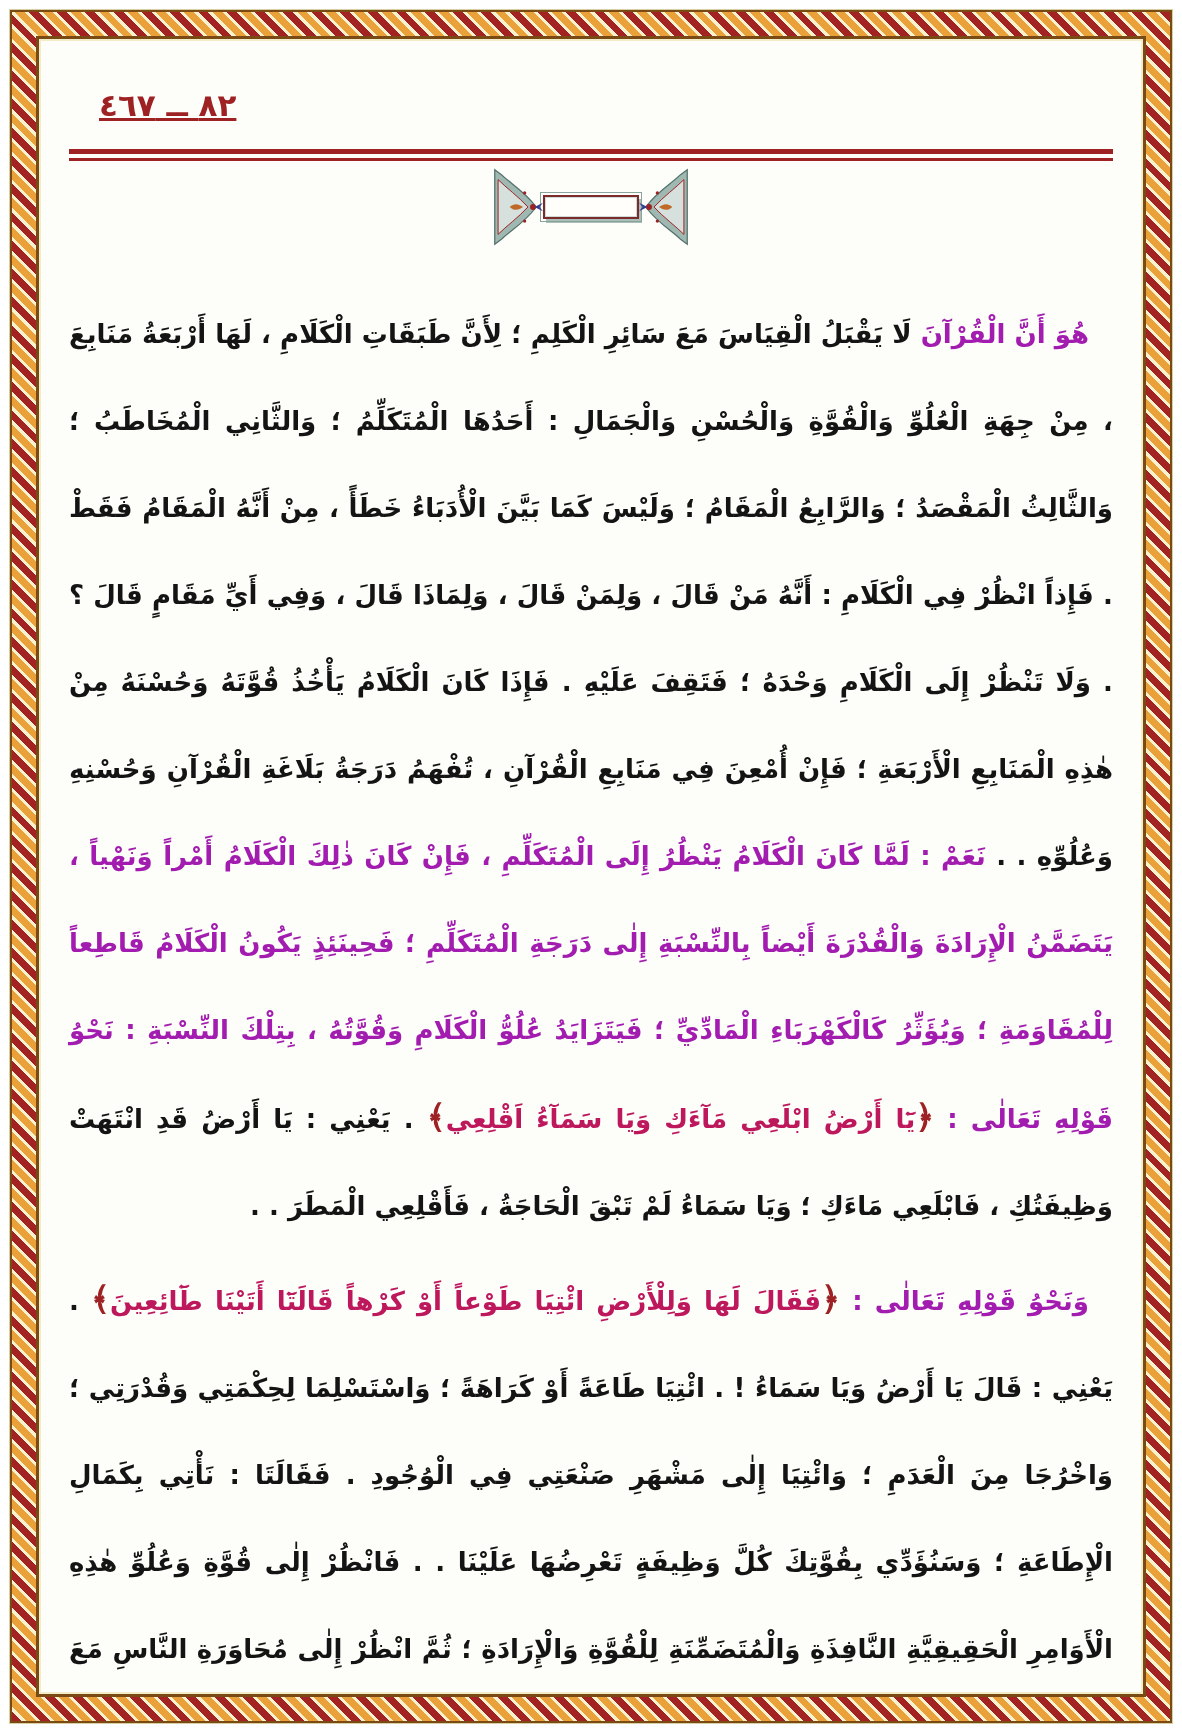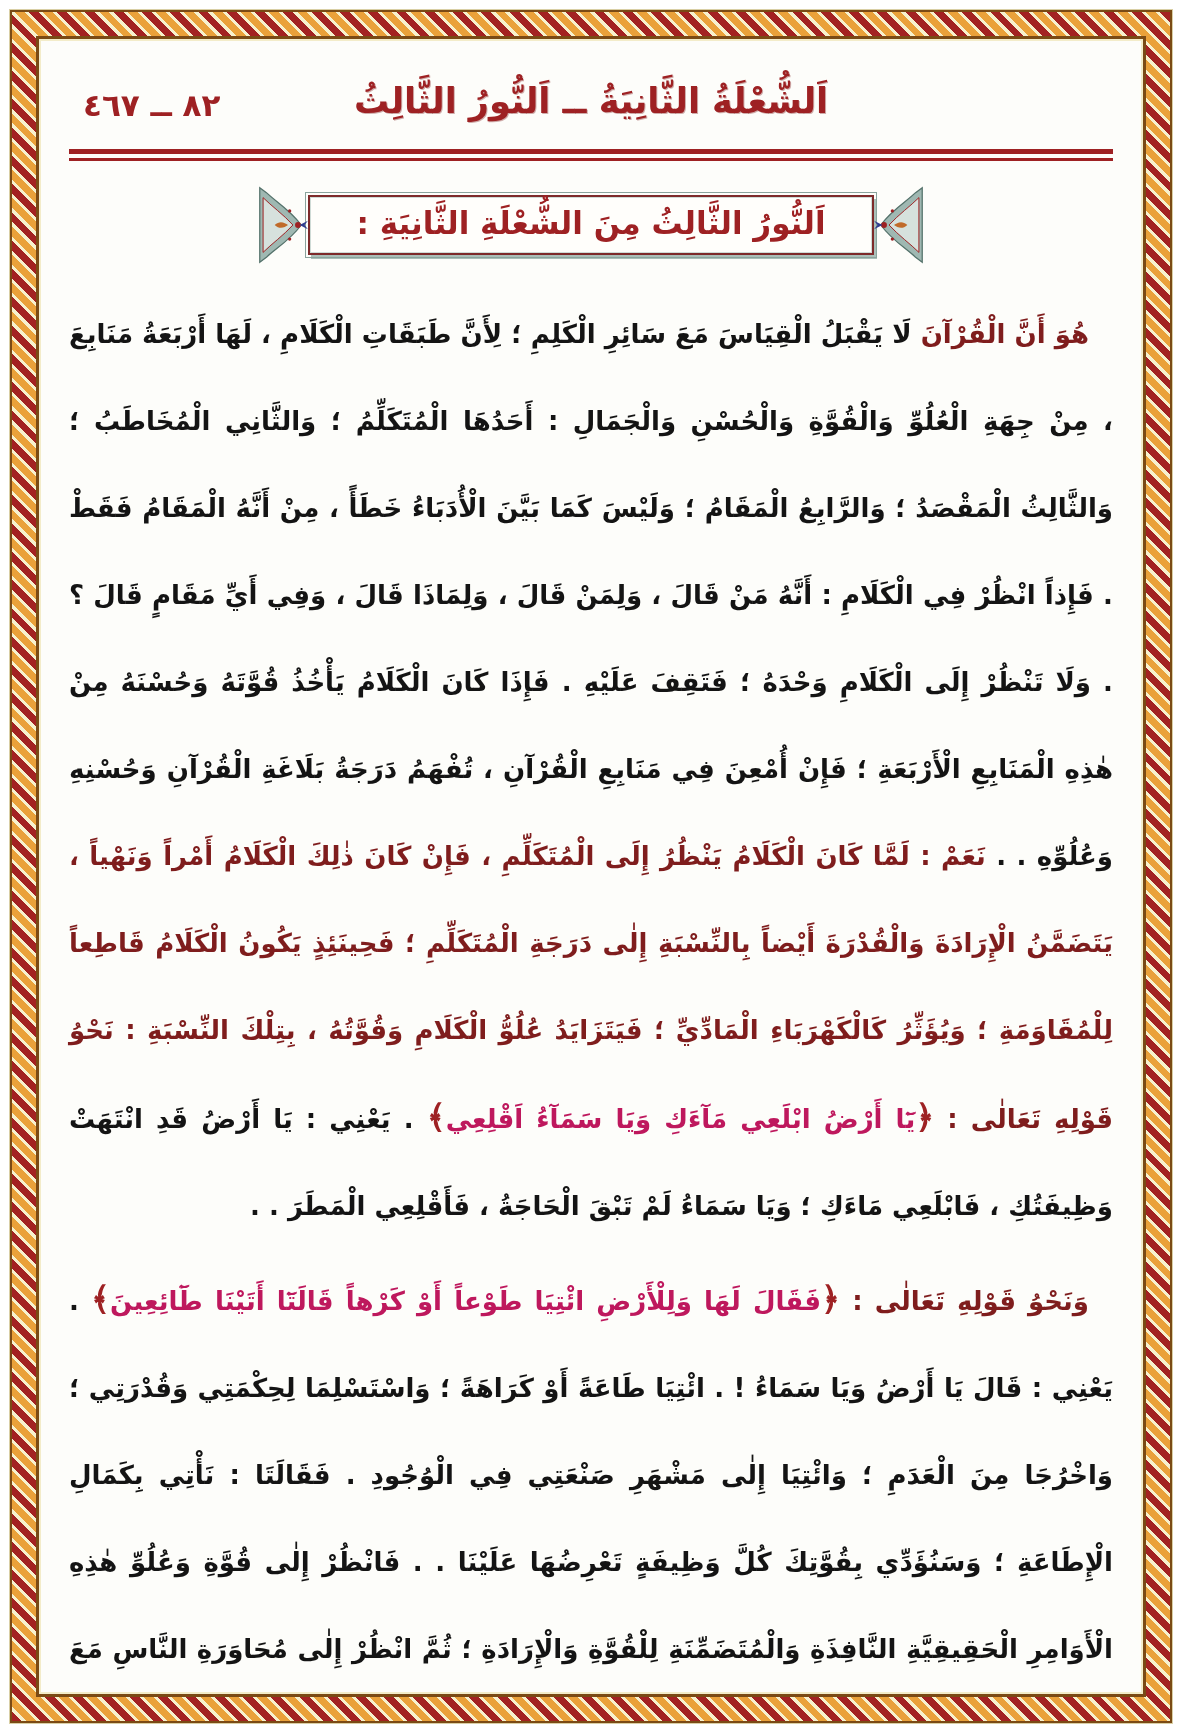--- a/index.html
+++ b/index.html
@@ -41,23 +41,24 @@
     height: 58px;
   }
   .page-header .doc-title {
     text-align: center;
     font-size: 35px; font-weight: bold;
     color: #9e2123;
     letter-spacing: 1px;
     text-shadow: 1px 1px 0 rgba(120,20,20,.35);
   }
   .page-header .page-numbers {
-    position: absolute; left: 14px; top: 6px;
+    position: absolute; left: 30px; top: 6px;
     font-size: 31px; font-weight: bold;
     color: #9e2123;
+    text-decoration: underline;
   }
   .double-rule {
     margin-top: 10px;
     border-top: 5px solid #9e2123;
     border-bottom: 3px solid #9e2123;
     height: 12px;
   }
 
   
   .section-title-row { text-align: center; margin-top: 34px; height: 76px; }
@@ -87,52 +88,50 @@
     font-weight: bold;
     line-height: 87px;
     text-align: justify;
     color: #141414;
   }
   p.para { margin: 0; }
   p.para + p.para { margin-top: 6px; }
   p.indent { text-indent: 24px; }
 
   .run-black { color: #141414; }
-  .run-red { color: #7f1d1d; }
+  .run-red { color: #a21caf; }
   .run-blue { color: #be185d; }
   .run-bracket { color: #9e2123; font-size: 1.25em; }
 </style>
 </head>
 <body>
 
 <div class="frame">
   <div class="panel">
     <div class="content">
 
       <div class="page-header">
-        <div class="doc-title">اَلشُّعْلَةُ الثَّانِيَةُ ــ اَلنُّورُ الثَّالِثُ</div>
         <div class="page-numbers">٨٢ ــ ٤٦٧</div>
       </div>
 
       <div class="double-rule"></div>
 
       <div class="section-title-row">
         <div class="section-title-box">
           <span class="ornament left">
             <svg width="50" height="78" viewBox="0 0 60 94">
               <path d="M58 2 L58 92 L50 86 C 40 76, 22 66, 8 47 C 22 28, 40 18, 50 8 Z" fill="#9fb8b2" stroke="#53716a" stroke-width="1.5"></path>
               <path d="M54 14 L54 80 C 44 70, 30 60, 18 47 C 30 34, 44 24, 54 14 Z" fill="#d6e1dd" stroke="#9e2123" stroke-width="1.2"></path>
               <path d="M40 47 C 34 41, 28 44, 24 47 C 28 50, 34 53, 40 47 Z" fill="#c06a2a"></path>
               <circle cx="12" cy="47" r="3.5" fill="#9e2123"></circle>
               <path d="M10 47 L0 42 L4 47 L0 52 Z" fill="#2f3c8f"></path>
               <circle cx="22" cy="30" r="2" fill="#9e2123"></circle>
               <circle cx="22" cy="64" r="2" fill="#9e2123"></circle>
             </svg>
           </span>
-          <span class="section-title">اَلنُّورُ الثَّالِثُ مِنَ الشُّعْلَةِ الثَّانِيَةِ :</span>
           <span class="ornament right">
             <svg width="50" height="78" viewBox="0 0 60 94">
               <path d="M58 2 L58 92 L50 86 C 40 76, 22 66, 8 47 C 22 28, 40 18, 50 8 Z" fill="#9fb8b2" stroke="#53716a" stroke-width="1.5"></path>
               <path d="M54 14 L54 80 C 44 70, 30 60, 18 47 C 30 34, 44 24, 54 14 Z" fill="#d6e1dd" stroke="#9e2123" stroke-width="1.2"></path>
               <path d="M40 47 C 34 41, 28 44, 24 47 C 28 50, 34 53, 40 47 Z" fill="#c06a2a"></path>
               <circle cx="12" cy="47" r="3.5" fill="#9e2123"></circle>
               <path d="M10 47 L0 42 L4 47 L0 52 Z" fill="#2f3c8f"></path>
               <circle cx="22" cy="30" r="2" fill="#9e2123"></circle>
               <circle cx="22" cy="64" r="2" fill="#9e2123"></circle>
             </svg>

